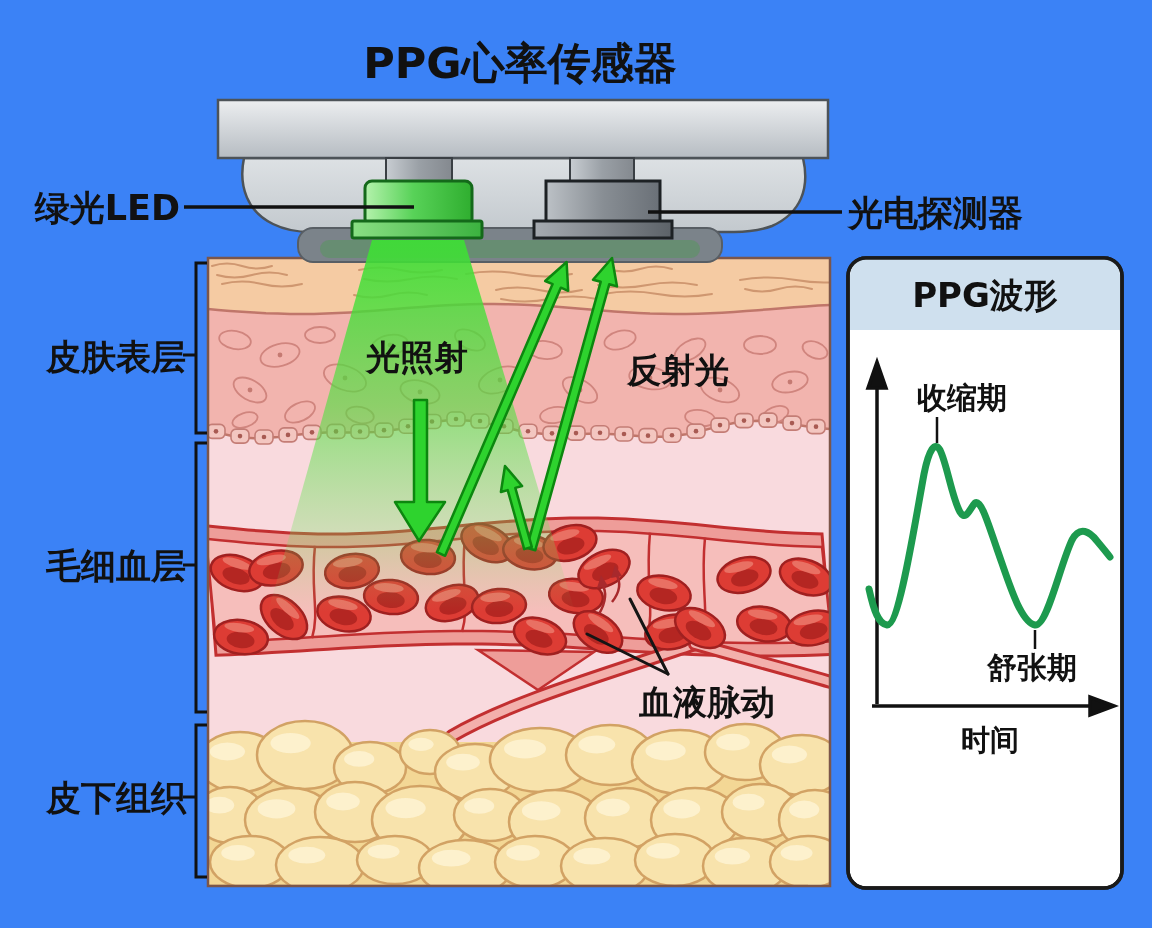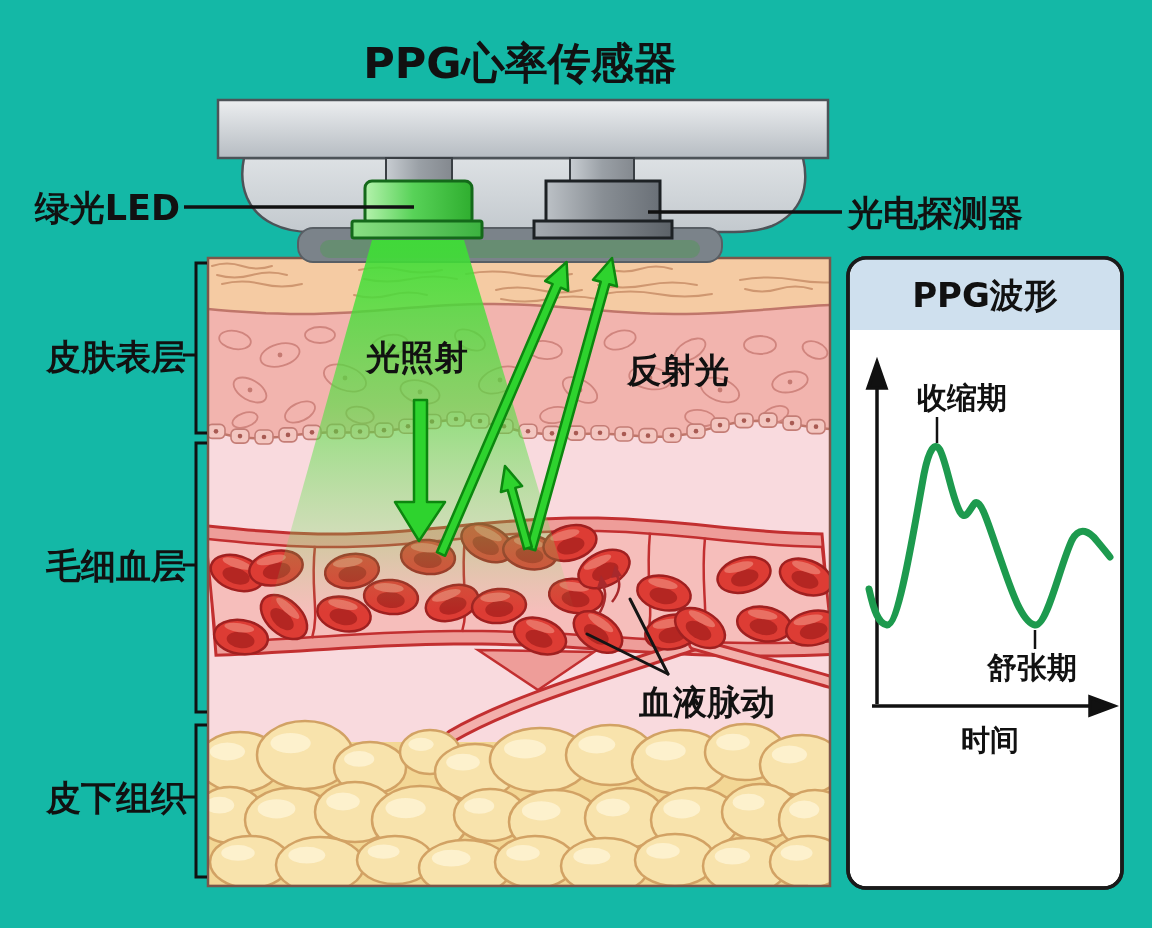--- a/index.html
+++ b/index.html
@@ -1,16 +1,16 @@
 <!DOCTYPE html>
 <html><head>
 <meta charset="utf-8">
 <style>
   html,body{margin:0;padding:0;background:#ffffff;}
-  #stage{position:relative;width:1152px;height:928px;background:#14b8a6;overflow:hidden;
+  #stage{position:relative;width:1152px;height:928px;background:#3b82f6;overflow:hidden;
          font-family:"DejaVu Sans","Liberation Sans",sans-serif;text-align:right;}
   svg{position:absolute;left:0;top:0;}
   text{font-family:"DejaVu Sans","Liberation Sans",sans-serif;fill:#111;}
   .t-title{font-size:43px;font-weight:bold;}
   .t-side{font-size:35px;font-weight:bold;}
   .t-anno{font-size:34px;font-weight:bold;}
   .t-ptitle{font-size:34px;font-weight:bold;}
   .t-pl{font-size:30px;font-weight:bold;}
   .t-time{font-size:29px;font-weight:bold;}
 </style>

